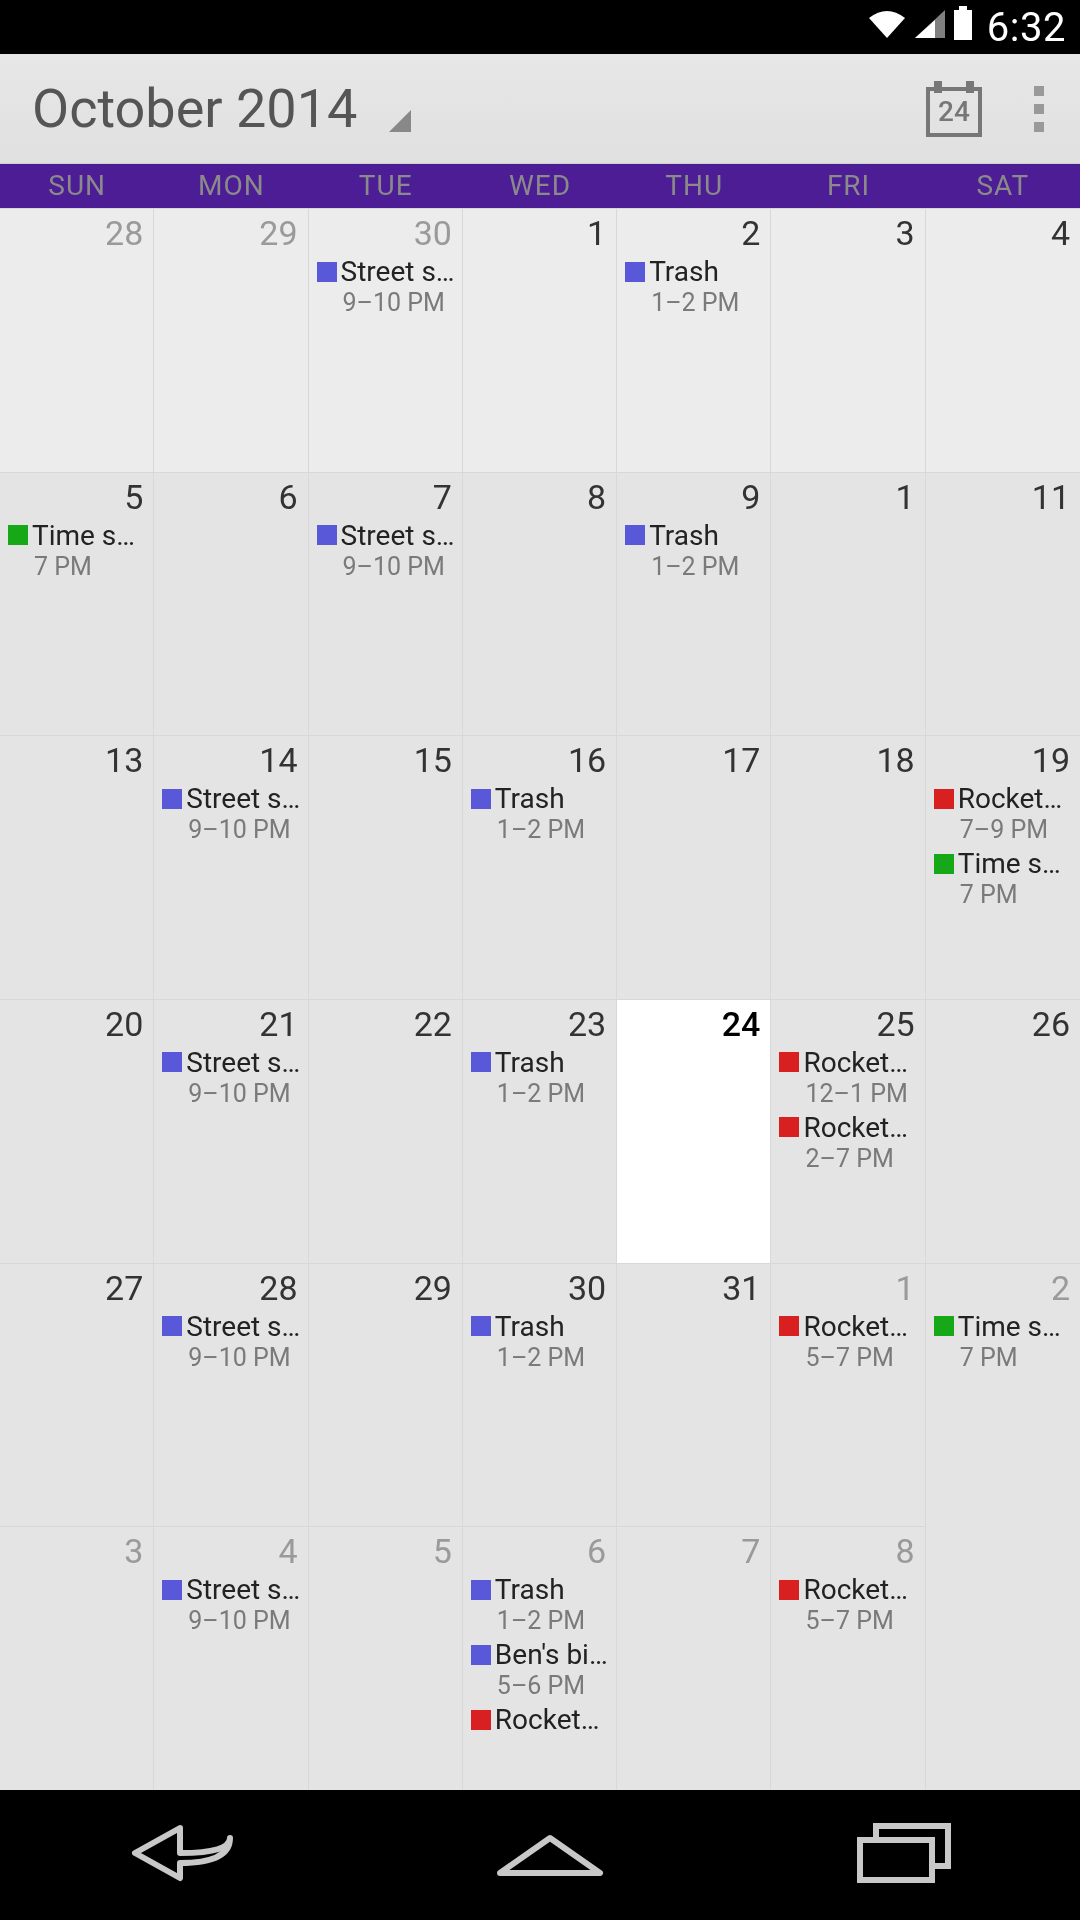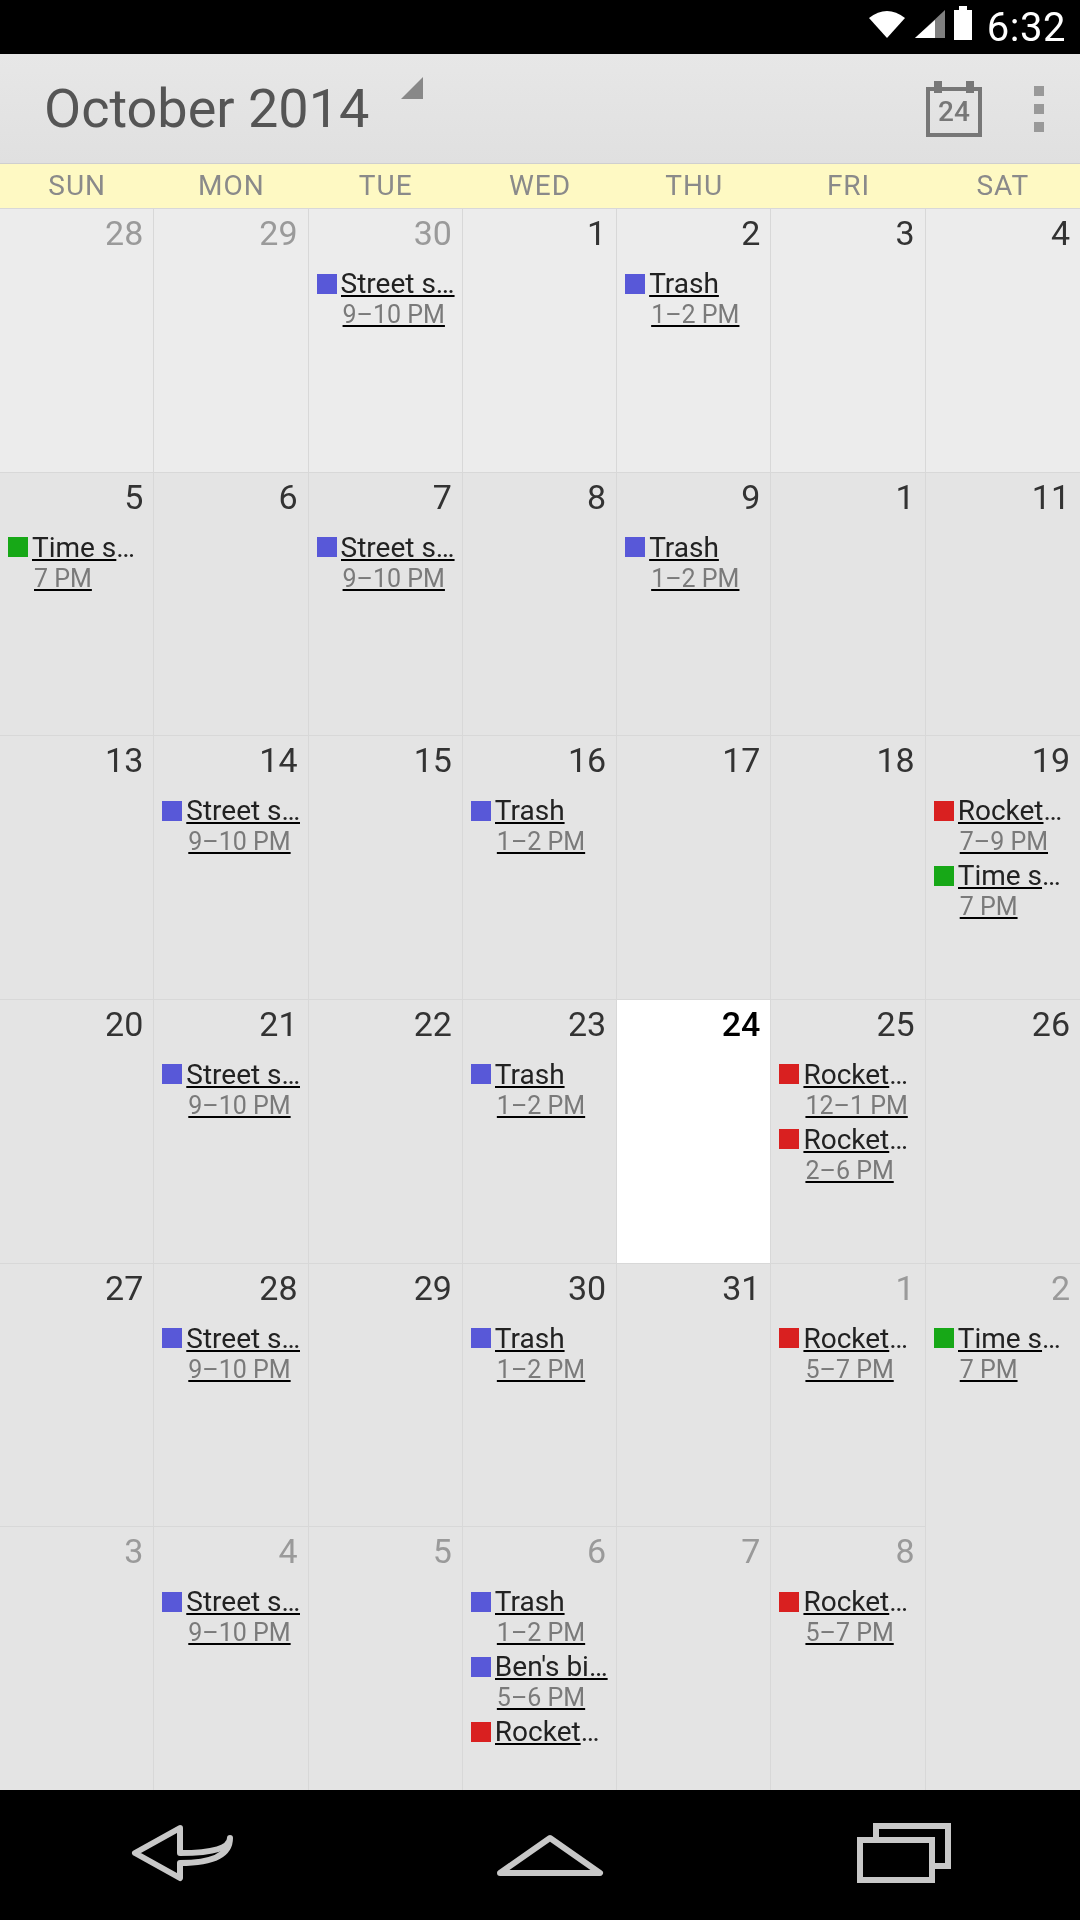--- a/index.html
+++ b/index.html
@@ -6,47 +6,47 @@
   html, body { width: 1080px; height: 1920px; font-family: Roboto, "Helvetica Neue", Arial, sans-serif; background: #000; overflow: hidden; }
   .device { width: 1080px; height: 1920px; display: flex; flex-direction: column; background: #000; }
 
   
   .status-bar { height: 54px; background: #000; color: #fff; display: flex; align-items: center; justify-content: flex-end; padding: 0 14px; font-size: 38px; letter-spacing: 0.5px; }
   .status-bar .icons { display: flex; align-items: center; gap: 6px; margin-right: 14px; }
   .status-bar .clock { font-weight: 400; font-size: 40px; }
 
   
   .action-bar { background: linear-gradient(#e7e7e7,#e0e0e0); height: 110px; display: flex; align-items: center; padding: 0 24px 0 32px; border-bottom: 1px solid #cfcfcf; }
-  .action-bar .title-wrap { display: flex; align-items: flex-start; gap: 26px; flex: 1; margin-left: 12px; }
+  .action-bar .title-wrap { display: flex; align-items: flex-end; gap: 26px; flex: 1; }
   .action-bar .title { font-size: 54px; color: #555; font-weight: 400; }
   .action-bar .spinner-caret { width: 0; height: 0; border-style: solid; border-width: 0 0 22px 22px; border-color: transparent transparent #888 transparent; margin-bottom: 8px; margin-left: 6px; }
   .action-bar .right { display: flex; align-items: center; gap: 48px; margin-right: 8px;}
   .today-icon { width: 56px; height: 56px; position: relative; }
   .today-icon .box { position:absolute; inset:6px 0 0 0; border:4px solid #777; }
   .today-icon .tab { position:absolute; top:0; width:8px; height:12px; background:#777; }
   .today-icon .tab.l { left:8px; } .today-icon .tab.r { right:8px; }
   .today-icon .num { position:absolute; inset:0; display:flex; align-items:center; justify-content:center; font-size:28px; color:#777; font-weight:500; top:6px;}
   .overflow { display:flex; flex-direction:column; gap:8px; padding:4px;}
   .overflow span { width:10px; height:10px; background:#999; }
 
   
-  .dow-row { display:grid; grid-template-columns: repeat(7, 1fr); background:#fef9c3; height: 44px; }
+  .dow-row { display:grid; grid-template-columns: repeat(7, 1fr); background:#4c1d95; height: 44px; }
   .dow { text-align:center; font-size:28px; color:#8a8a8a; line-height:44px; letter-spacing:1px; }
 
   
   .grid { flex:1; display:grid; grid-template-columns: repeat(7, 1fr); grid-template-rows: repeat(6, 1fr); background:#e4e4e4; }
   .cell { position:relative; border-top:1px solid #d8d8d8; border-right:1px solid #d8d8d8; padding:4px 6px 0 8px; overflow:hidden; background:#e4e4e4; }
   .cell:nth-child(7n) { border-right:none; }
   .cell.row0 { background:#ececec; }
   .cell.today { background:#ffffff; }
   .daynum { text-align:right; font-size:34px; color:#333; padding-right:4px; line-height:40px;}
   .daynum.other { color:#9a9a9a; }
   .daynum.today { color:#000; font-weight:500; }
 
-  .events { margin-top:14px;text-decoration:underline; }
+  .events { margin-top:2px; }
   .event { margin-bottom:2px; }
   .event .line1 { display:flex; align-items:center; gap:4px; }
   .event .swatch { width:20px; height:20px; flex:0 0 20px; }
   .event .title { font-size:28px; color:#222; white-space:nowrap; overflow:hidden; text-overflow:ellipsis; }
   .event .time { font-size:25px; color:#7a7a7a; margin-left:26px; line-height:30px;}
 
   
   .nav-bar { height: 130px; background:#000; display:flex; align-items:center; justify-content:space-around; }
   .nav-btn svg { stroke:#c8c8c8; fill:none; stroke-width:6; }
 </style>
@@ -308,21 +308,21 @@
               <span class="swatch" style="background: rgb(217, 32, 32);"></span>
               <span class="title">Rockets…</span>
             </div>
             <div class="time">12–1 PM</div>
           </div>
           <div class="event">
             <div class="line1">
               <span class="swatch" style="background: rgb(217, 32, 32);"></span>
               <span class="title">Rockets…</span>
             </div>
-            <div class="time">2–6 PM</div>
+            <div class="time">2–7 PM</div>
           </div>
         </div>
       </div>
       <div class="cell">
         <div class="daynum">26</div>
         <div class="events"></div>
       </div>
       <div class="cell">
         <div class="daynum">27</div>
         <div class="events"></div>

